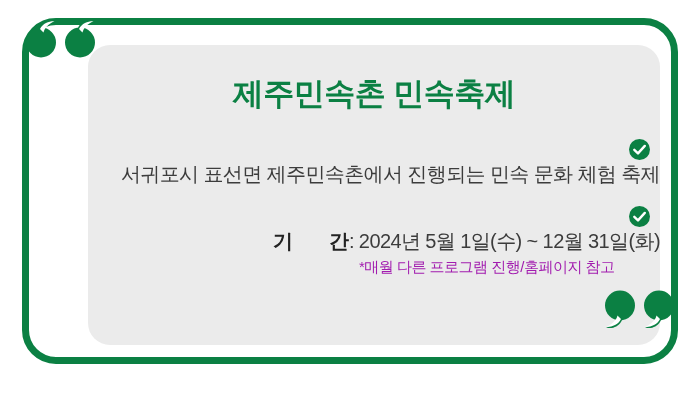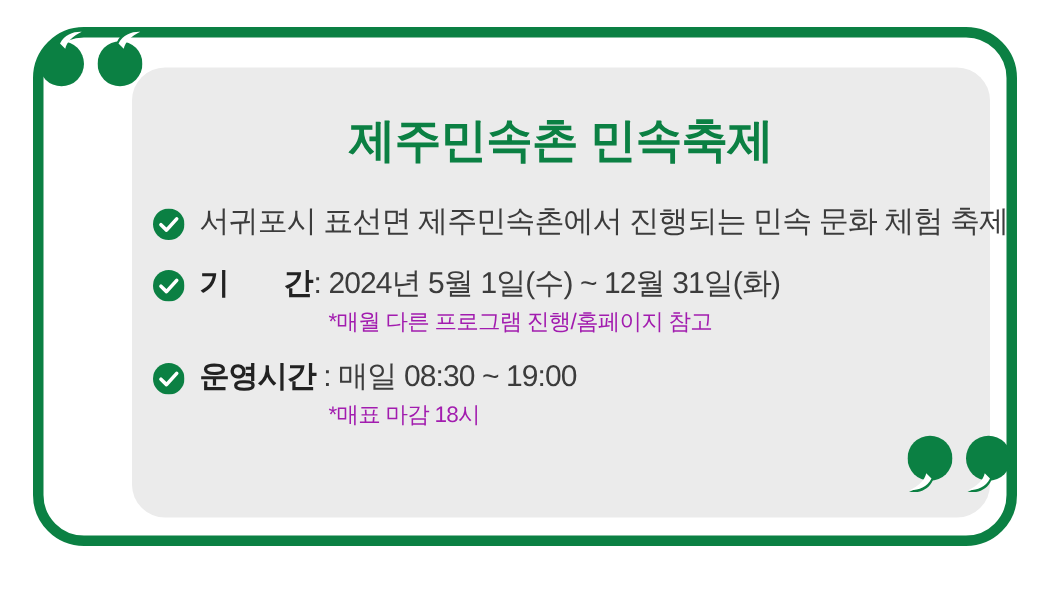--- a/index.html
+++ b/index.html
@@ -109,23 +109,24 @@
   }
 
   .bullets {
     margin: 0;
     padding: 22px 0 0 0;
     list-style: none;
   }
 
   .bullet-row {
     display: flex;
-    align-items: flex-start;
+    align-items: flex-end;
     padding-left: 14px;
     margin-bottom: 3px;
+    flex-direction: column;
   }
 
   .check-icon {
     flex: 0 0 auto;
     width: 21px;
     height: 21px;
     margin-top: 5px;
     margin-right: 10px;
   }
   .check-icon svg {
@@ -259,32 +260,16 @@
                 <span>간</span>
               </span><span class="sep">:</span>
             <span class="value">2024년 5월 1일(수) ~ 12월 31일(화)</span>
           </span>
           <span class="subnote" style="display:block;">*매월 다른 프로그램 진행/홈페이지 참고</span>
         </span>
       </li>
 
       <div class="row-gap"></div>
 
-      <li class="bullet-row">
-        <span class="check-icon">
-          <svg width="21" height="21" viewBox="0 0 21 21" aria-hidden="true">
-            <circle cx="10.5" cy="10.5" r="10.5" fill="#0b8043"></circle>
-            <path d="M5.3 10.8 L9 14.4 L15.8 6.9" fill="none" stroke="#ffffff" stroke-width="2.4" stroke-linecap="round" stroke-linejoin="round"></path>
-          </svg>
-        </span>
-        <span class="bullet-body">
-          <span class="bullet-main">
-            <span class="label">운영시간</span>
-            <span class="sep">:</span>
-            <span class="value">매일 08:30 ~ 19:00</span>
-          </span>
-          <span class="subnote" style="display:block;">*매표 마감 18시</span>
-        </span>
-      </li>
 
     </ul>
   </div>
 </div>
 
 </body></html>

